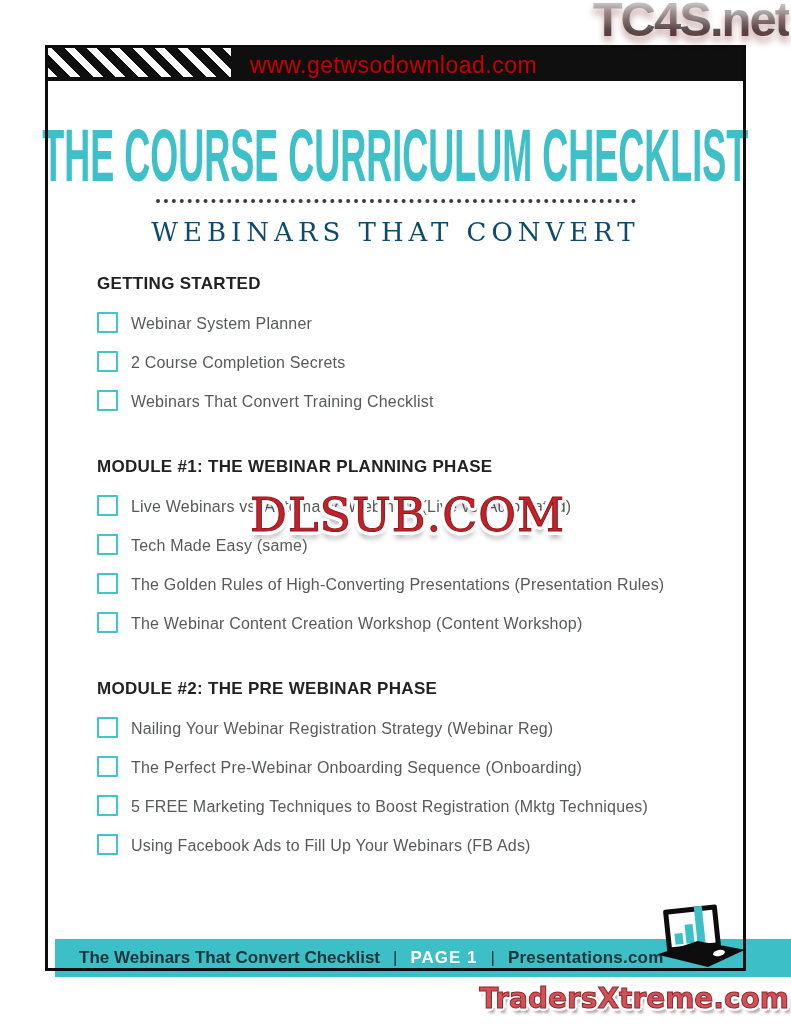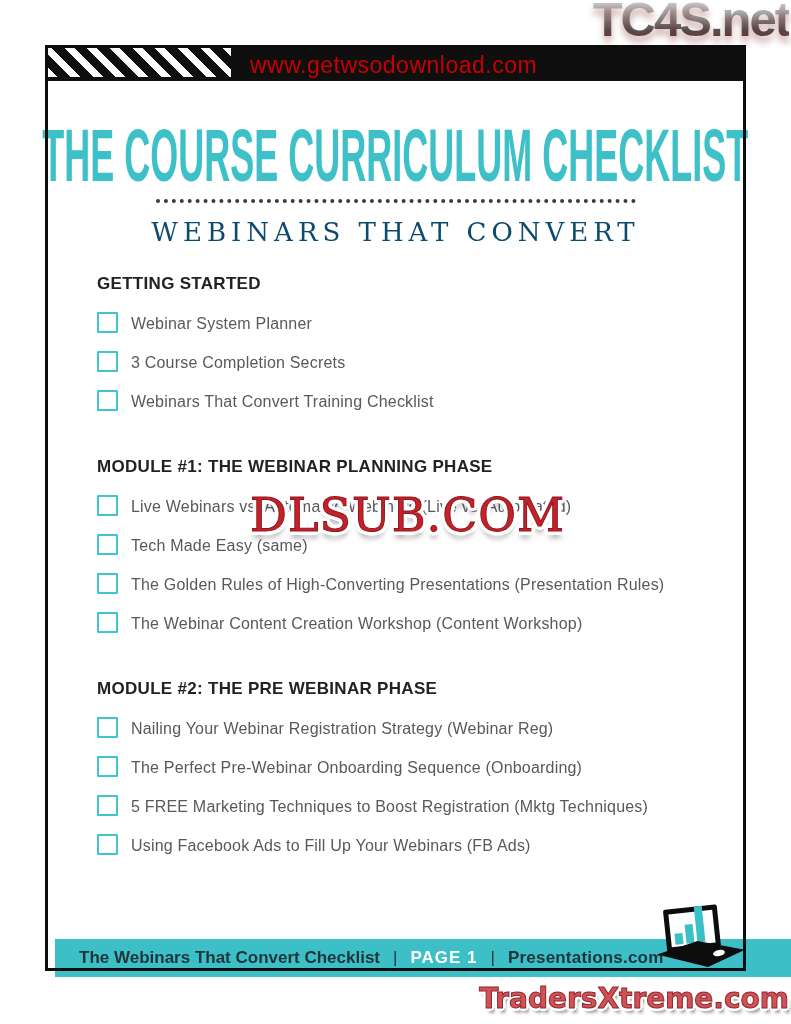--- a/index.html
+++ b/index.html
@@ -162,21 +162,21 @@
   <div class="section">
     <div class="section-heading">GETTING STARTED</div>
     <div class="rows">
   <div class="check-row">
     <div class="checkbox"></div>
     <div class="check-label">Webinar System Planner</div>
   </div>
 
   <div class="check-row">
     <div class="checkbox"></div>
-    <div class="check-label">3 Course Completion Secrets</div>
+    <div class="check-label">2 Course Completion Secrets</div>
   </div>
 
   <div class="check-row">
     <div class="checkbox"></div>
     <div class="check-label">Webinars That Convert Training Checklist</div>
   </div>
 </div>
   </div>
 
   <div class="section">

